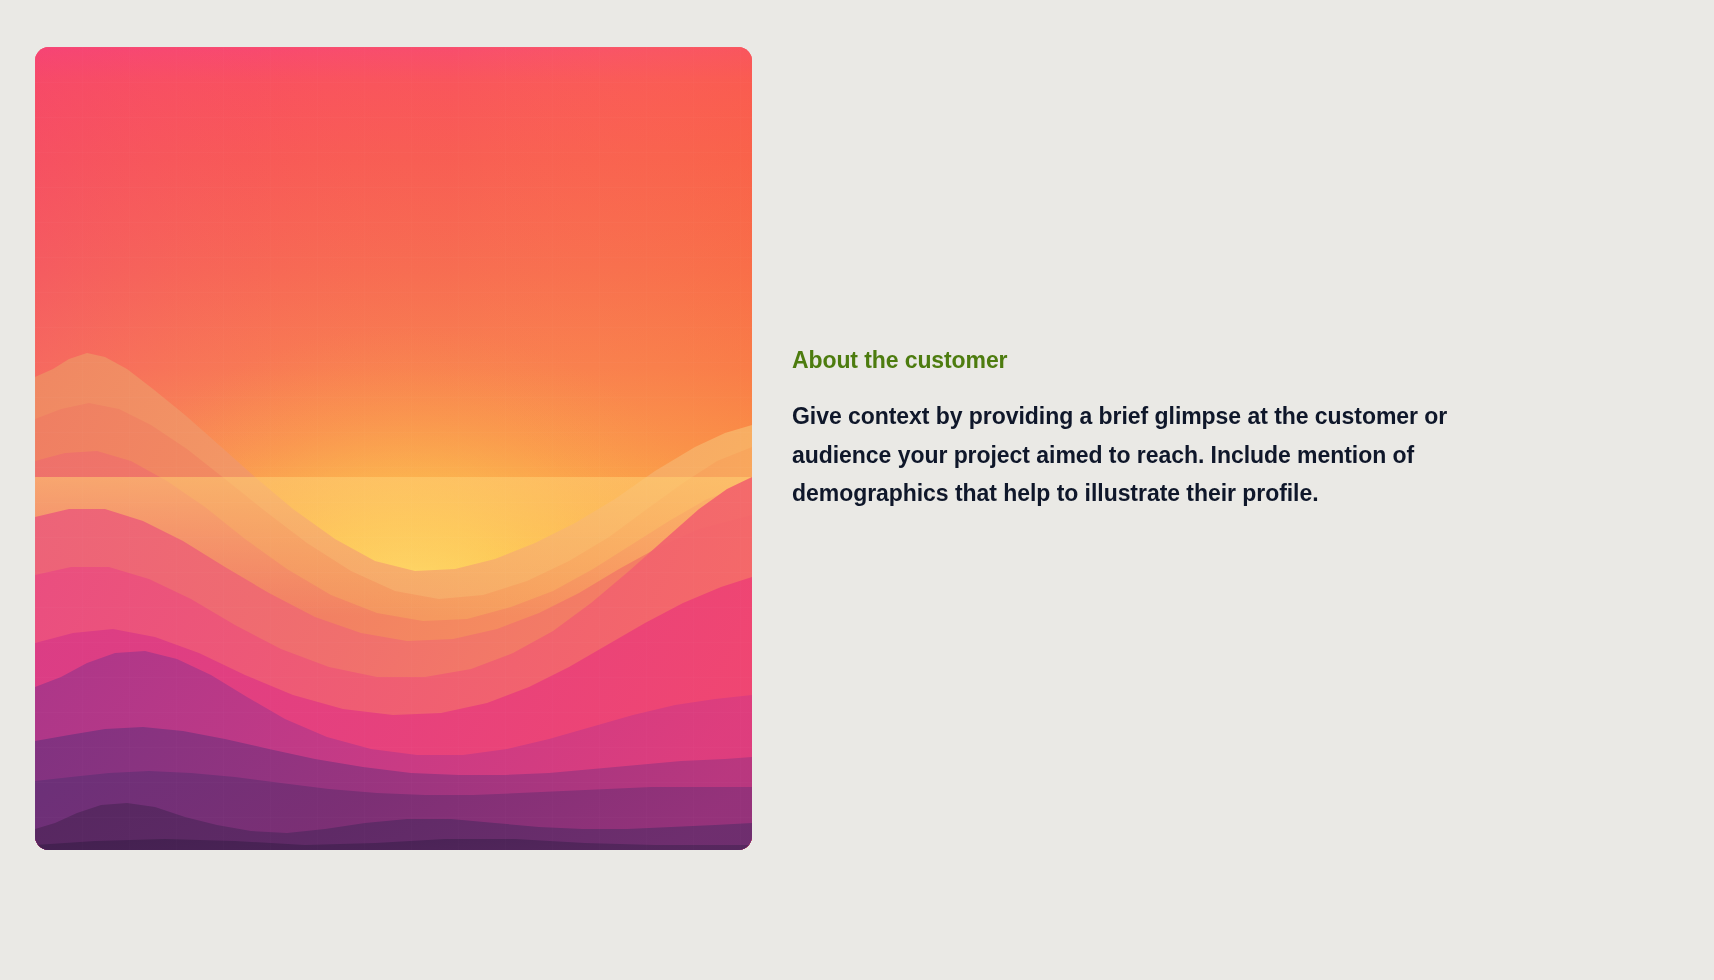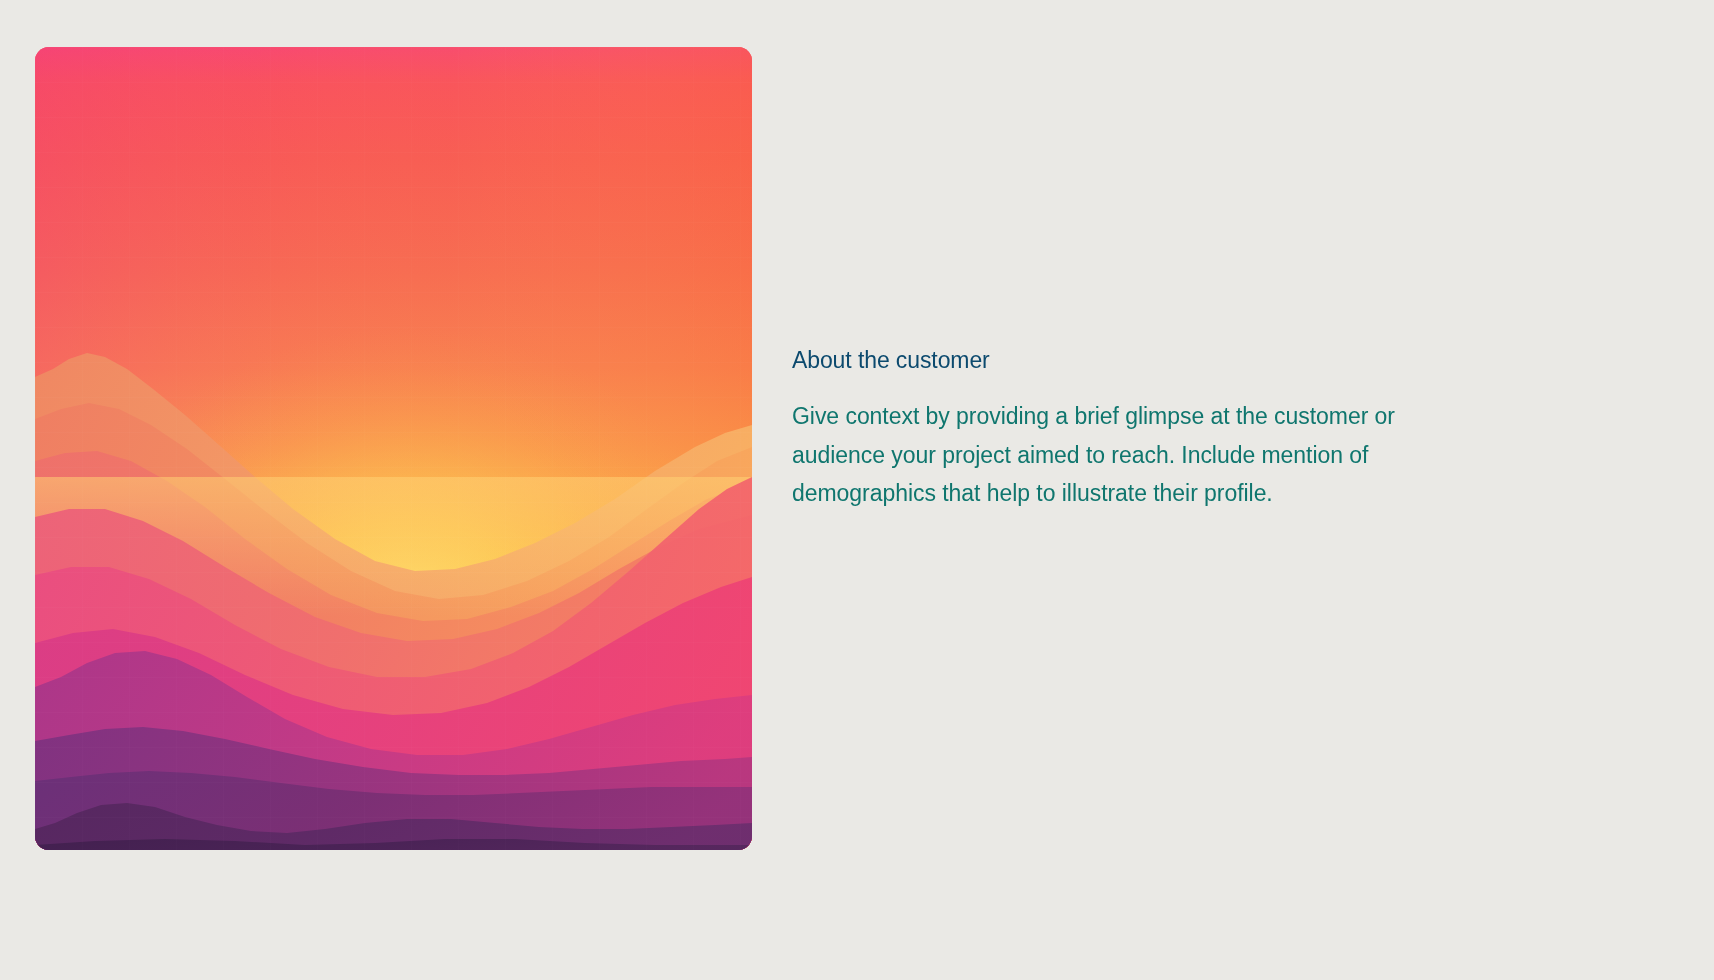--- a/index.html
+++ b/index.html
@@ -68,33 +68,33 @@
   .text-column {
     position: absolute;
     left: 792px;
     top: 345px;
     width: 700px;
   }
 
   .section-heading {
     margin: 0;
     font-size: 23px;
-    font-weight: 400;
+    font-weight: 700;
     line-height: 30px;
     letter-spacing: -0.1px;
-    color: #0c4a6e;
+    color: #4d7c0f;
   }
 
   .section-body {
     margin: 22px 0 0 0;
     font-size: 23px;
-    font-weight: 400;
+    font-weight: 700;
     line-height: 38.5px;
     letter-spacing: -0.05px;
-    color: #0f766e;
+    color: #0f172a;
     max-width: 680px;
   }
 </style>
 </head>
 <body>
 
 <div class="page">
 
   <figure class="media-card" style="margin:0;">
 

